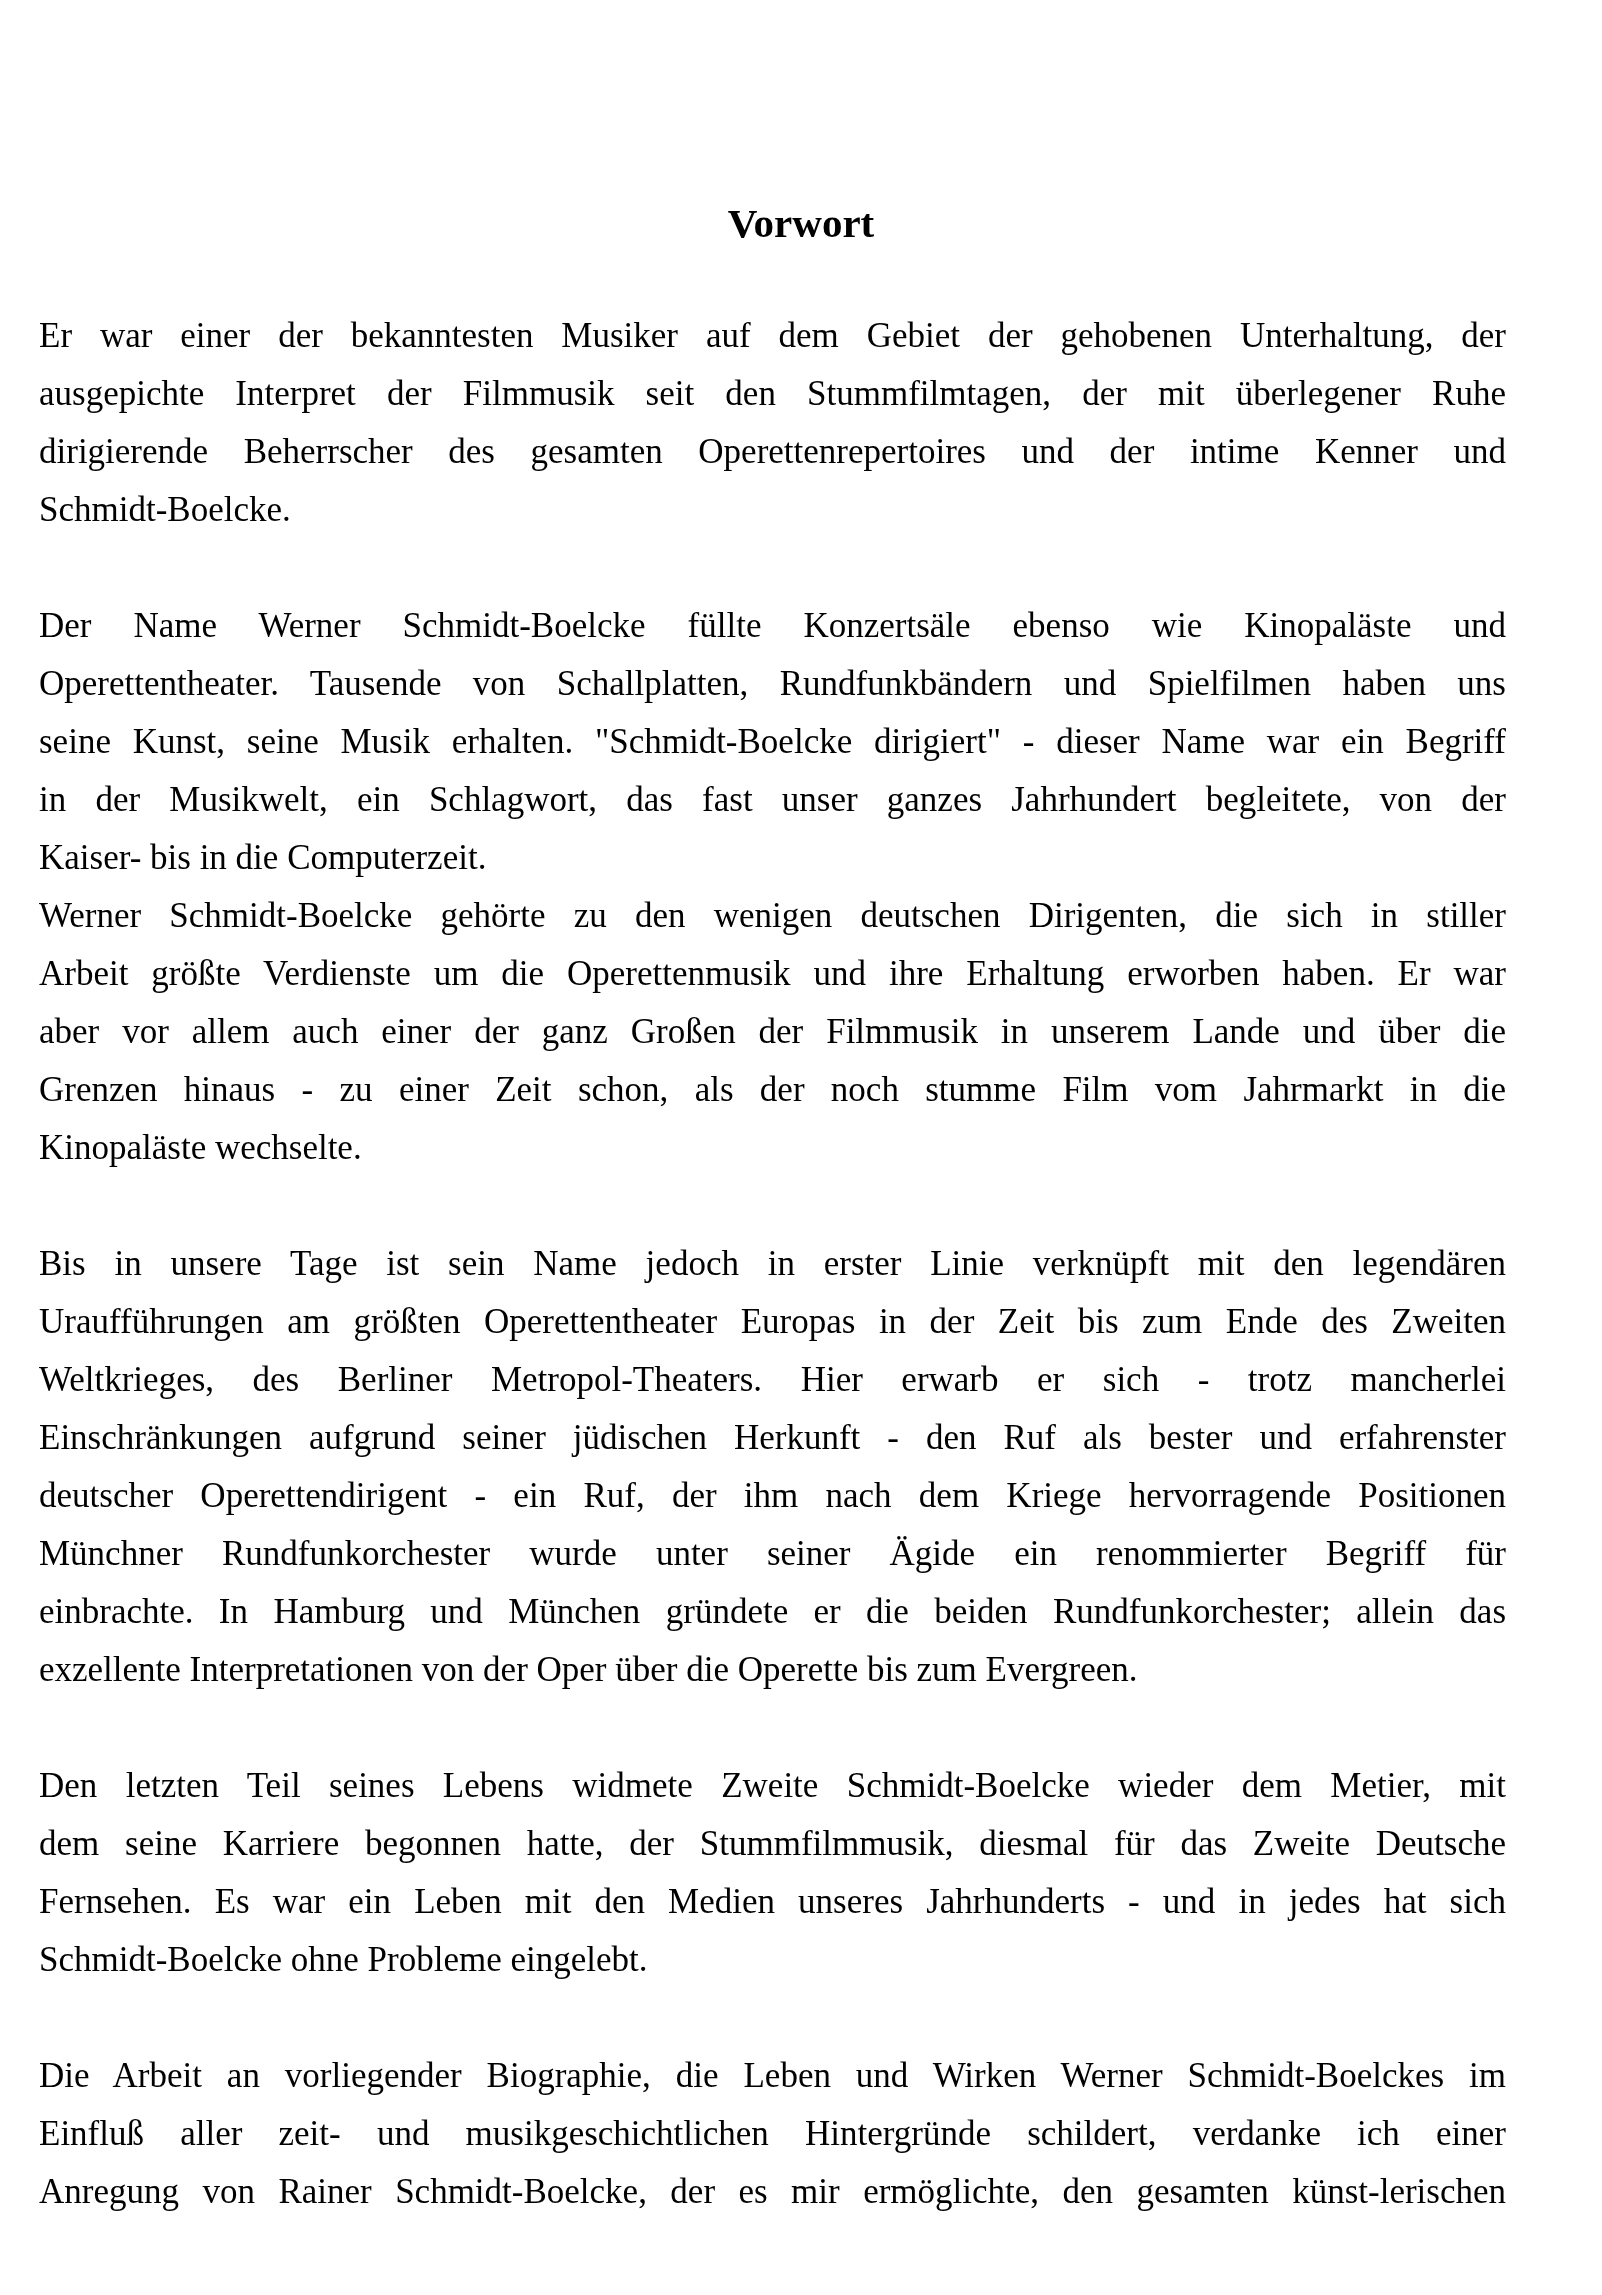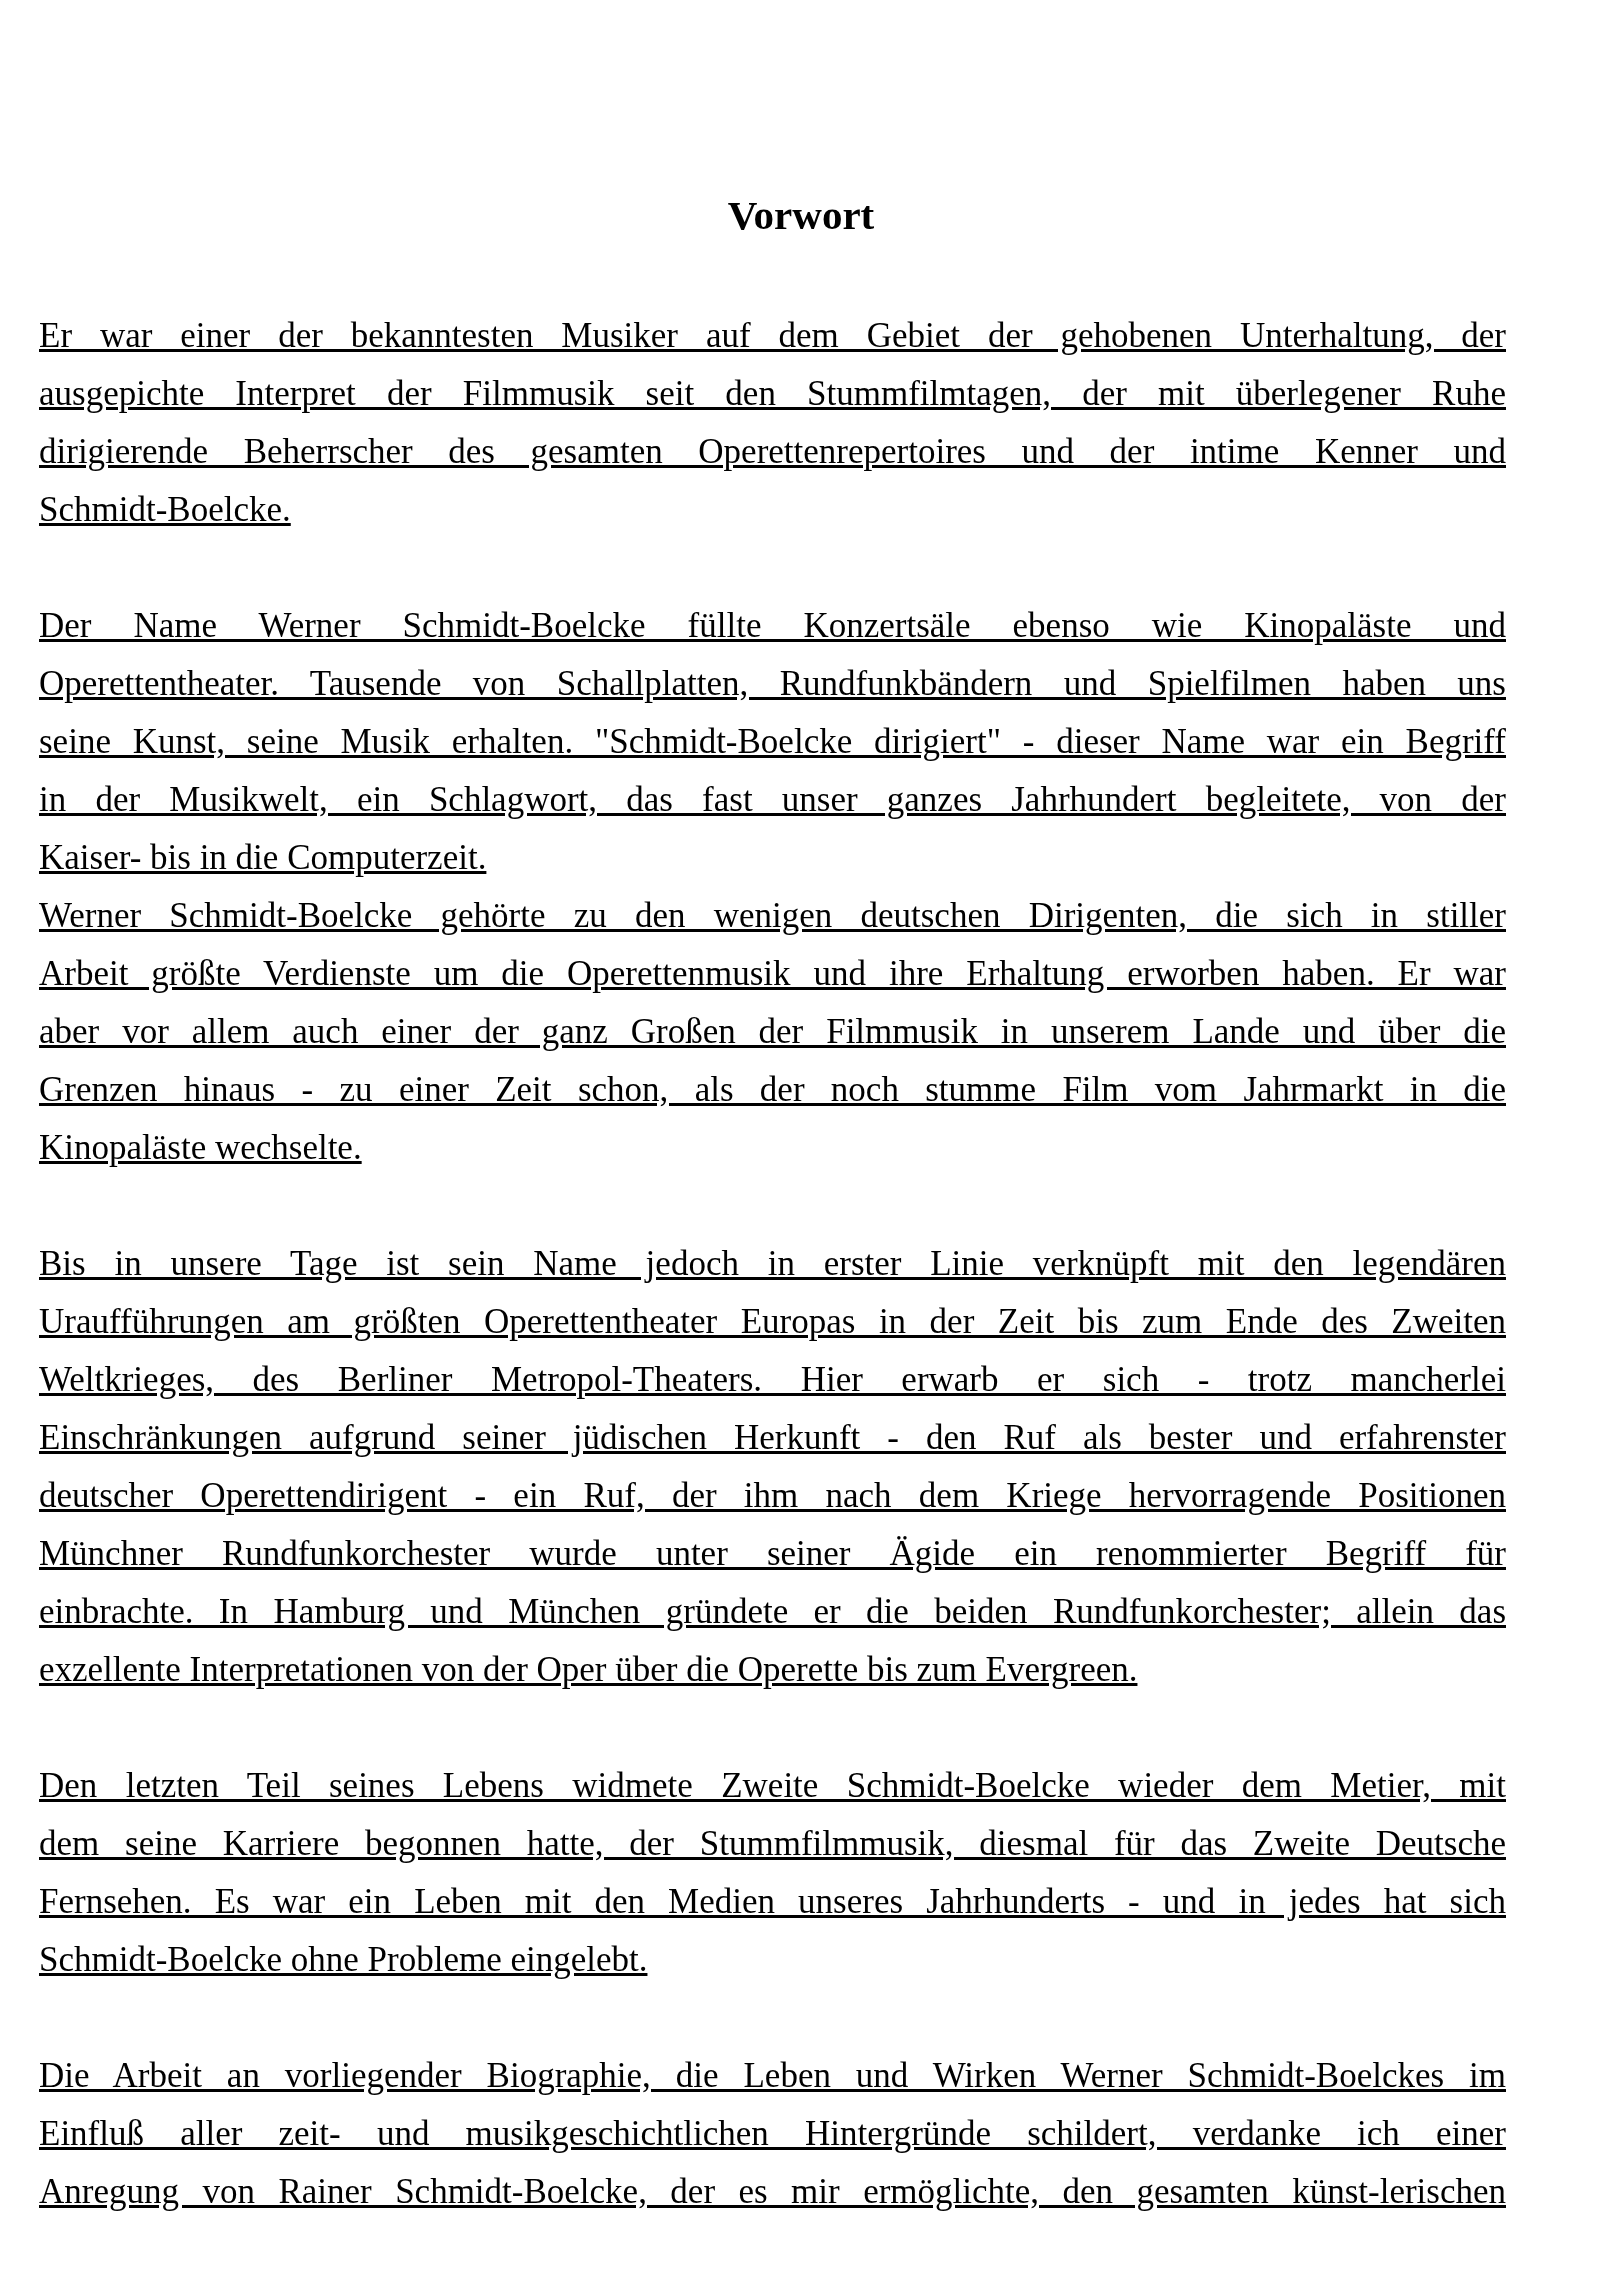--- a/index.html
+++ b/index.html
@@ -13,21 +13,21 @@
     }
     .page {
       position: absolute;
       left: 0; top: 0;
       width: 1602px; height: 2295px;
       background: #ffffff;
     }
     .title {
       position: absolute;
       left: 0; right: 0;
-      top: 188px;
+      top: 196px;
       text-align: center;
       font-weight: bold;
       font-size: 41px;
       line-height: 54px;
       margin: 0;
     }
     .body {
       position: absolute;
       left: 39px;
       width: 1467px;
@@ -35,21 +35,20 @@
       font-size: 35px;
     }
     .para { margin: 0; }
     .line {
       display: block;
       height: 58px;
       line-height: 58px;
       white-space: nowrap;
       text-align: justify;
       text-align-last: justify;
-      text-decoration: underline;
     }
     .line.last {
       text-align: center;
       text-align-last: left;
     }
     .gap { height: 58px; }
   </style>
 </head>
 <body>
 

